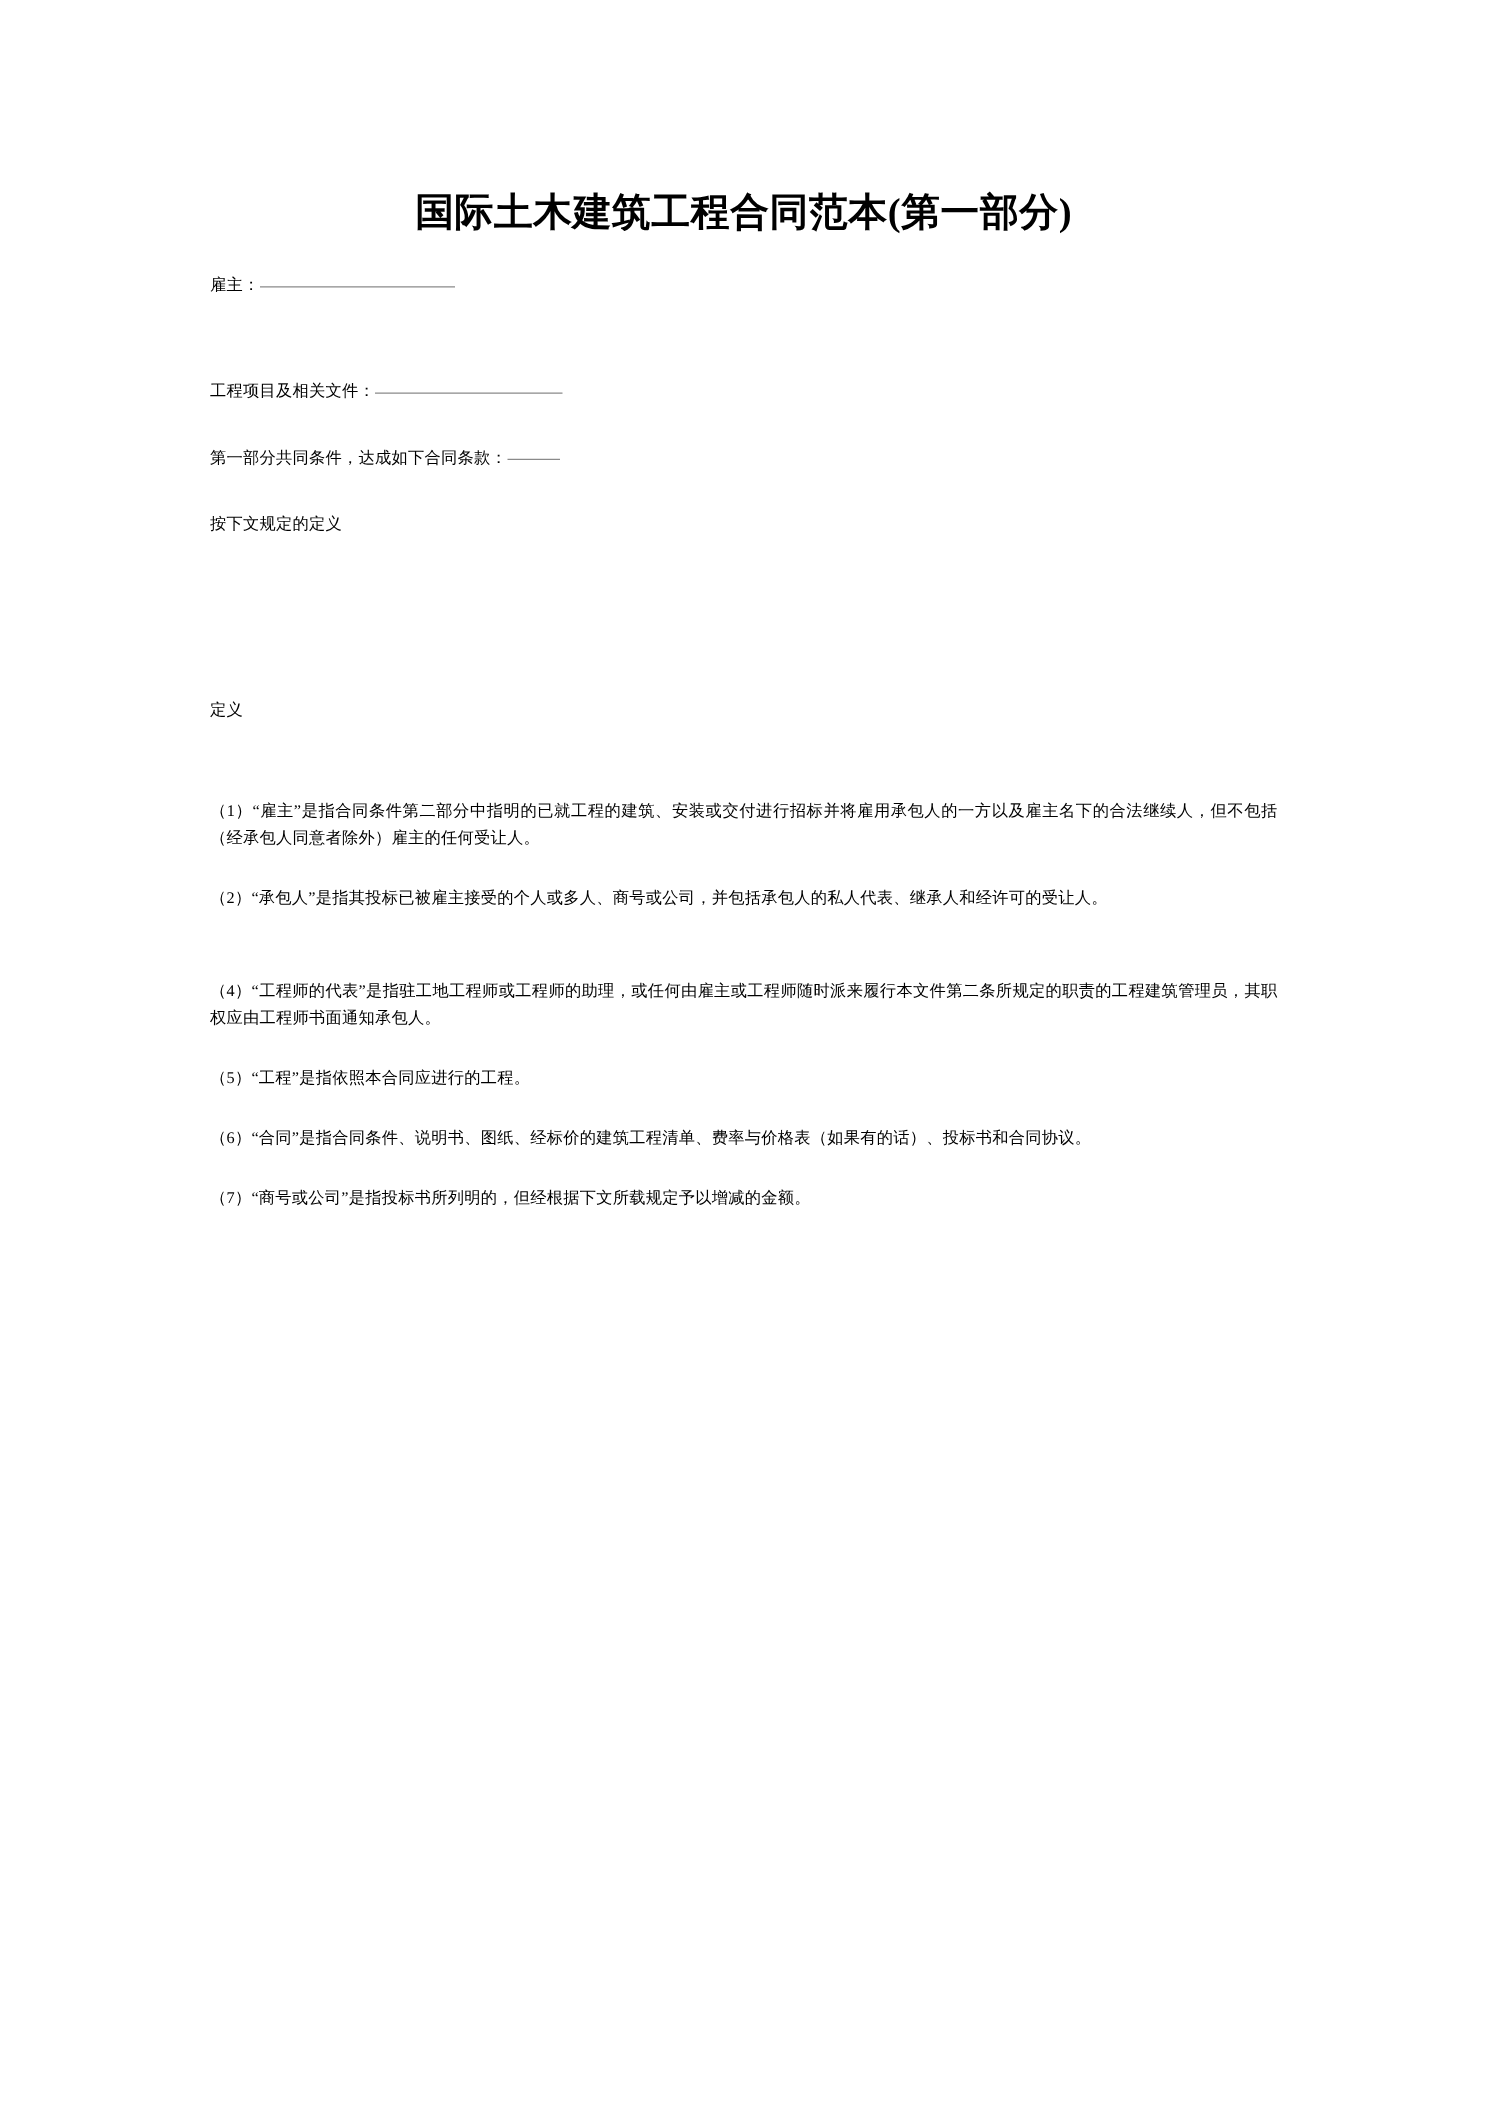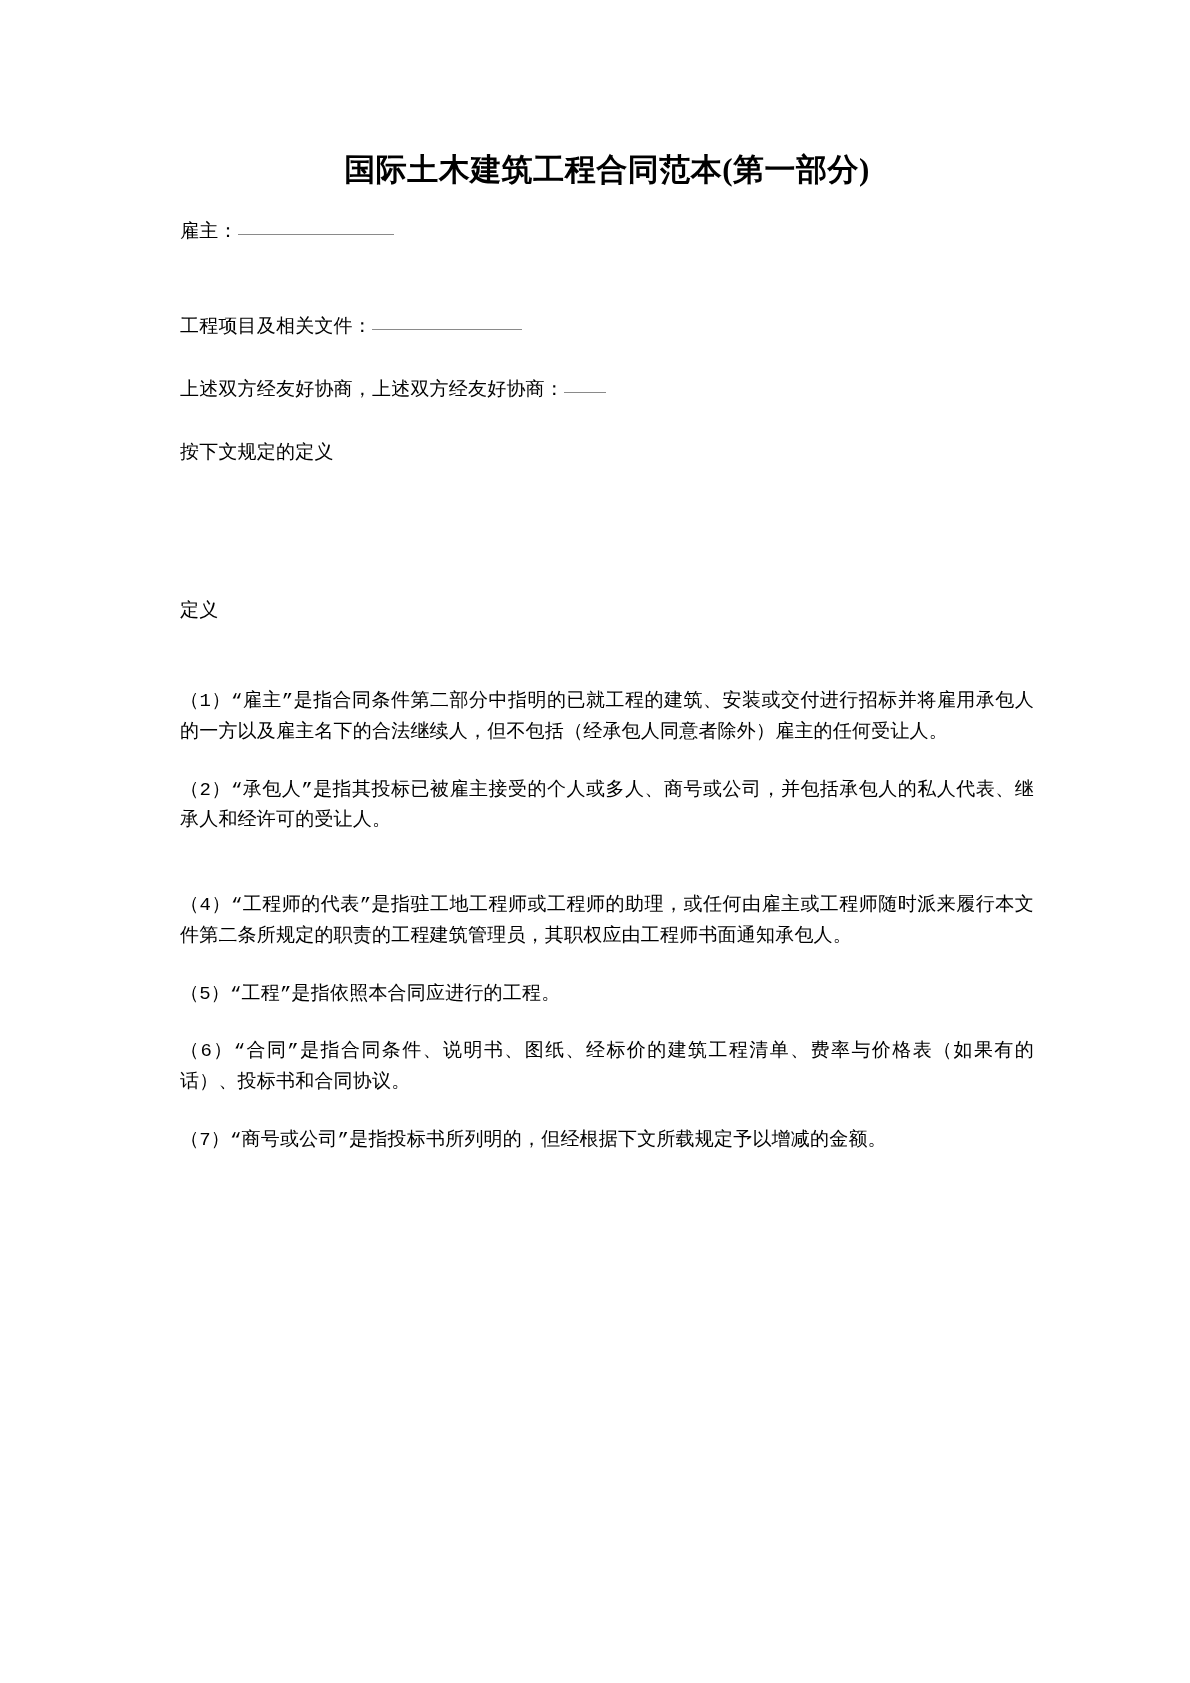--- a/index.html
+++ b/index.html
@@ -15,44 +15,43 @@
     position: relative;
     width: 1190px;
     height: 1683px;
     margin: 0 auto;
     background: #ffffff;
     overflow: hidden;
     box-sizing: border-box;
   }
   .content {
     position: absolute;
-    left: 180px;
+    left: 168px;
     top: 0;
     width: 854px;
   }
   .doc-title {
     font-size: 31px;
     font-weight: bold;
     text-align: center;
     letter-spacing: 0.5px;
     margin: 0;
     padding-top: 150px;
     padding-bottom: 0;
     line-height: 1.3;
     font-family: "Liberation Serif", "DejaVu Serif", serif;
   }
   p.para {
-    font-size: 19px;
+    font-size: 13px;
     line-height: 1.62;
     margin: 0;
     padding: 0;
     text-align: justify;
     text-justify: inter-ideograph;
     letter-spacing: 0.2px;
-    font-family: Liberation Mono, monospace;
   }
   .blank {
     display: inline-block;
     border-bottom: 1.4px solid #8a8a8a;
     vertical-align: baseline;
     position: relative;
     top: -2px;
   }
   .blank.w-long { width: 156px; }
   .blank.w-mid  { width: 150px; }
@@ -76,21 +75,21 @@
 
     <div class="spacer-md"></div>
 
 
     <div class="spacer-md"></div>
 
     <p class="para"><span>工程项目及相关文件：</span><span class="blank w-mid"></span></p>
 
     <div class="spacer-md"></div>
 
-    <p class="para"><span>上述双方经友好协商，上述双方经友好协商：</span><span class="blank w-short"></span></p>
+    <p class="para"><span>第一部分共同条件，达成如下合同条款：</span><span class="blank w-short"></span></p>
 
     <div class="spacer-md"></div>
 
     <p class="para">按下文规定的定义</p>
 
     <div class="spacer-lg"></div>
 
 
     <div class="spacer-md"></div>
 

